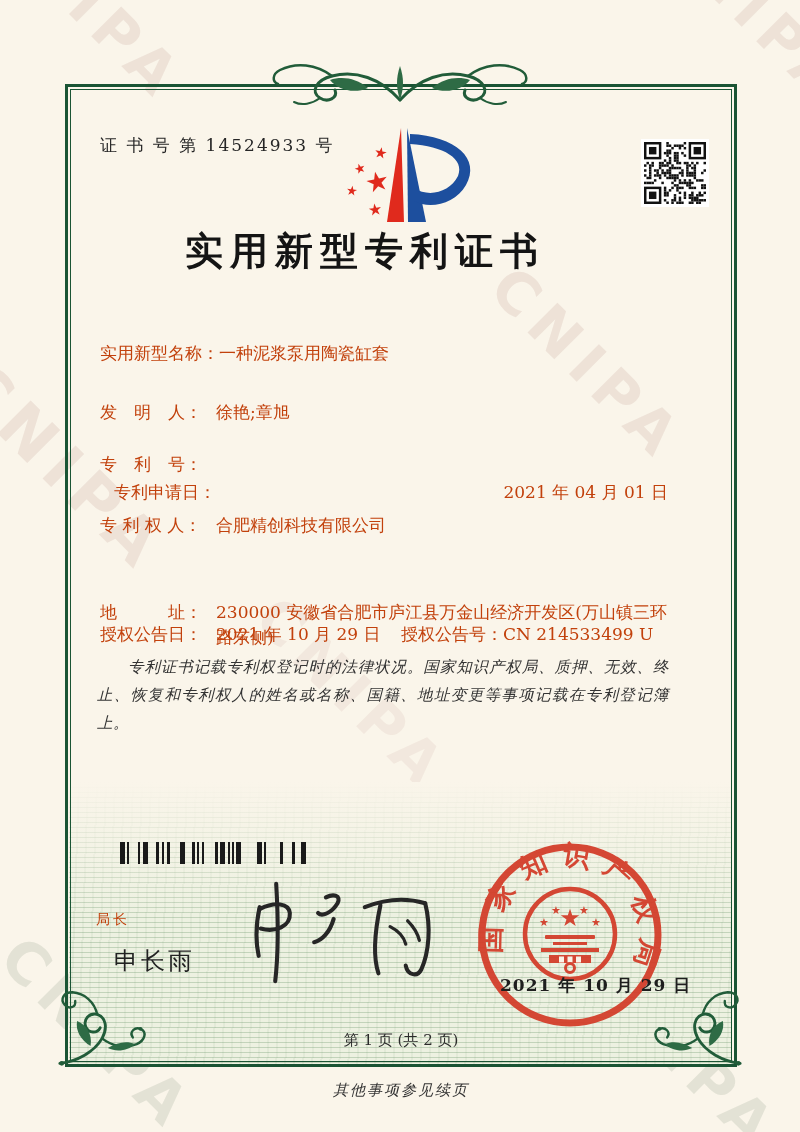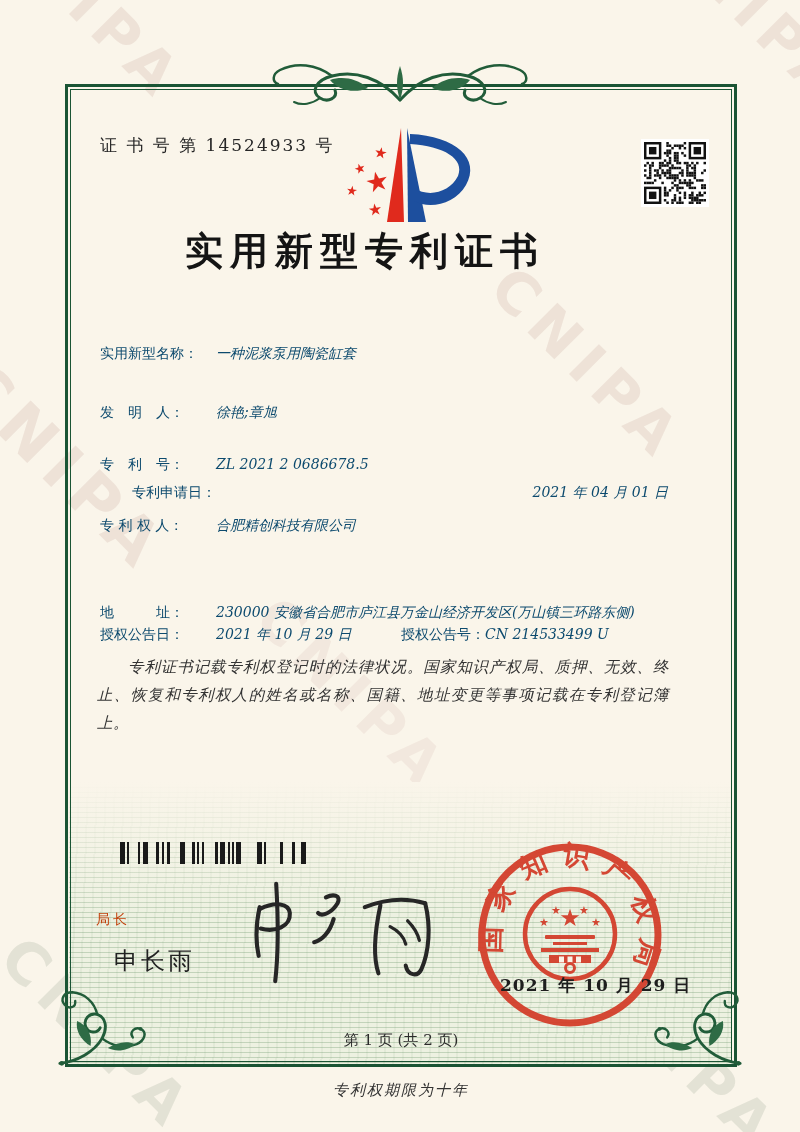--- a/index.html
+++ b/index.html
@@ -37,24 +37,24 @@
   .cert-no { position:absolute; left:100px; top:134px; font-size:17px; letter-spacing:2px; z-index:2; }
   .logo { position:absolute; left:332px; top:118px; width:165px; height:120px; z-index:2; }
   .logo svg { position:absolute; inset:0; }
   .star { position:absolute; color:#e02a1d; line-height:1; z-index:3;
           font-family:"DejaVu Sans",sans-serif; }
   .qr-wrap { position:absolute; left:641px; top:139px; width:68px; height:68px;
              background:#fff; padding:3px; z-index:2; }
   .title { position:absolute; left:65px; width:600px; top:226px; text-align:center;
            font-size:38px; font-weight:bold; letter-spacing:7px; color:#141414; z-index:2; }
   
-  .field-row { position:absolute; left:100px; width:568px; display:flex; font-size:14px;
-               line-height:25px; z-index:2; color:#0c4a6e; }
+  .field-row { position:absolute; left:100px; width:568px; display:flex; font-size:17px;
+               line-height:25px; z-index:2; color:#c2410c; }
   .field-label { flex:0 0 116px; white-space:nowrap; }
-  .field-value { flex:1;font-style:italic; }
+  .field-value { flex:1; }
   .pair2 { position:absolute; left:285px; top:0; display:flex; white-space:nowrap;margin-left:16px; }
   .pair2 .field-label { flex:0 0 auto; }
   
   .body-text { position:absolute; left:97px; top:653px; width:572px; z-index:2;
                font-size:15.5px; line-height:28px; color:#333; font-style:italic;
                text-align:justify; letter-spacing:0.5px; }
   .body-text p { text-indent:2em; }
   
   .barcode { position:absolute; left:112px; top:842px; z-index:2; }
   .officer-title { position:absolute; left:96px; top:911px; font-size:14px; letter-spacing:3px; z-index:2; color:#c2410c; }
@@ -353,21 +353,20 @@
   <div class="field-row" style="top:341px;">
     <span class="field-label">实用新型名称：</span>
     <span class="field-value">一种泥浆泵用陶瓷缸套</span>
   </div>
   <div class="field-row" style="top:400px;">
     <span class="field-label">发　明　人：</span>
     <span class="field-value">徐艳;章旭</span>
   </div>
   <div class="field-row" style="top:452px;">
     <span class="field-label">专　利　号：</span>
-    <span class="field-value">ZL 2021 2 0686678.5</span>
   </div>
   <div class="field-row" style="top:480px;text-align:right;">
     <span class="field-label">专利申请日：</span>
     <span class="field-value">2021 年 04 月 01 日</span>
   </div>
   <div class="field-row" style="top:513px;justify-content:flex-end;">
     <span class="field-label">专 利 权 人：</span>
     <span class="field-value">合肥精创科技有限公司</span>
   </div>
   <div class="field-row" style="top:573px;margin-top:27px;">
@@ -448,15 +447,15 @@
         <rect x="-11" y="22.5" width="5" height="6" fill="#faf5ea"></rect>
         <rect x="-2.5" y="22.5" width="5" height="6" fill="#faf5ea"></rect>
         <rect x="6" y="22.5" width="5" height="6" fill="#faf5ea"></rect>
         <circle cy="34" r="4.5" fill="none" stroke="#d33b27" stroke-width="3"></circle>
       </g>
     </g>
   </svg>
   <div class="seal-date">2021 年 10 月 29 日</div>
 
   <div class="page-num">第 1 页 (共 2 页)</div>
-  <div class="note">专利权期限为十年</div>
+  <div class="note">其他事项参见续页</div>
 
 </div>
 
 </body></html>

